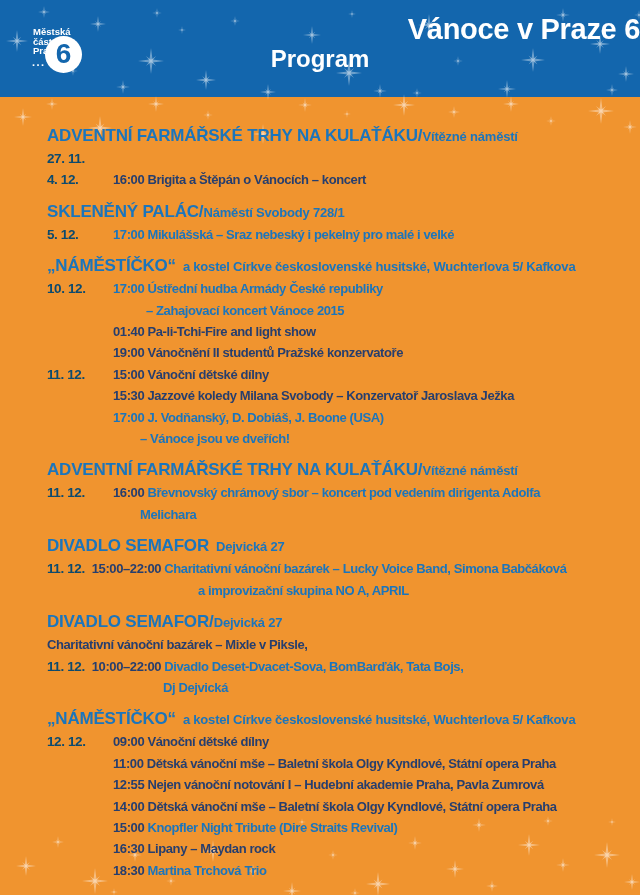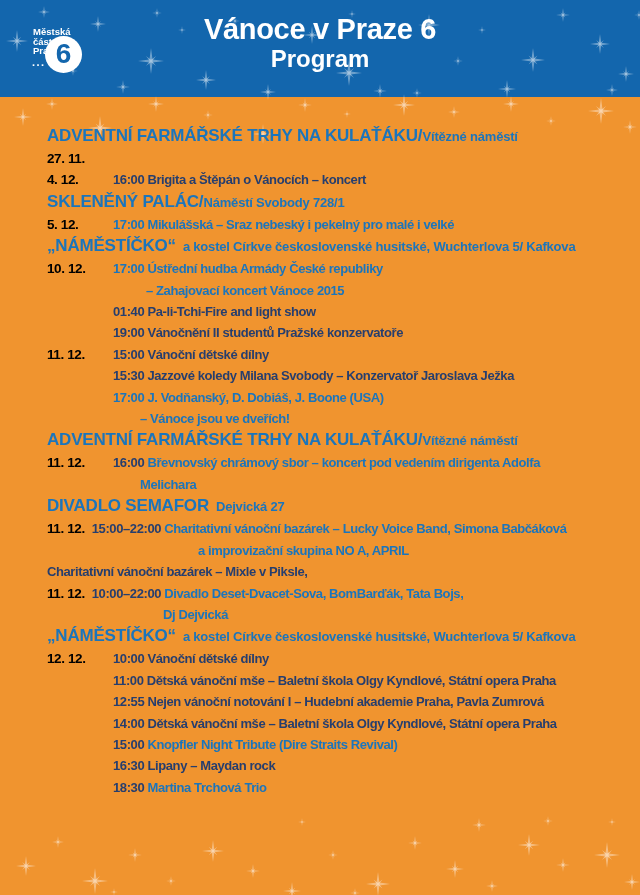--- a/index.html
+++ b/index.html
@@ -9,21 +9,21 @@
     font-family:"Liberation Sans", sans-serif;
   }
   
   .header{
     position:absolute;left:0;top:0;width:640px;height:97px;
     background:#1366AD;z-index:0;
   }
   .titles{
     position:absolute;left:0;right:0;top:13px;text-align:center;color:#fff;z-index:3;
   }
-  .titles h1{margin:0;font-size:29px;line-height:32px;font-weight:bold;letter-spacing:-0.3px;}
+  .titles h1{margin:0;font-size:29px;line-height:32px;font-weight:bold;letter-spacing:-0.3px;text-align:right;}
   .titles h2{margin:0;font-size:24px;line-height:28px;font-weight:bold;}
   .logo{position:absolute;left:30px;top:12px;width:62px;height:64px;z-index:3;}
   .logo-lines{position:absolute;left:3px;top:15px;color:#fff;font-size:9.5px;line-height:9.5px;font-weight:bold;}
   .logo-dots{position:absolute;left:2px;top:44px;color:#fff;font-size:11px;font-weight:bold;letter-spacing:1.5px;}
   .logo-circle{
     position:absolute;left:15px;top:24px;width:37px;height:37px;border-radius:50%;
     background:#fff;display:flex;align-items:center;justify-content:center;
   }
   .logo-circle span{color:#1366AD;font-weight:bold;font-size:28px;line-height:1;transform:translateY(-1px);}
   
@@ -32,29 +32,29 @@
   .star::before,.star::after{
     content:"";position:absolute;inset:0;background:rgba(255,255,255,0.38);
     clip-path:polygon(50% 0%,56% 44%,100% 50%,56% 56%,50% 100%,44% 56%,0% 50%,44% 44%);
   }
   .star::after{transform:rotate(45deg) scale(0.55);}
   
   .content{
     position:absolute;left:0;top:97px;width:640px;z-index:2;
     padding:28px 0 0 47px;box-sizing:border-box;
   }
-  .section{}
+  .section{margin-top:10px;}
   .section:first-child{margin-top:0;}
   .sec-heading{line-height:22px;white-space:pre;}
   .sec-title{font-size:17px;font-weight:bold;color:#1B75BC;letter-spacing:-0.2px;}
   .sec-slash{font-size:17px;font-weight:bold;color:#1B75BC;}
   .sec-sub{font-size:13px;font-weight:bold;color:#1B75BC;letter-spacing:-0.2px;}
   .sec-sub.gap{margin-left:7px;}
   .row{display:flex;line-height:21.4px;font-size:13px;font-weight:600;letter-spacing:-0.4px;}
-  .date{flex:0 0 66px;font-size:13.5px;font-weight:bold;color:#000000;white-space:pre;}
+  .date{flex:0 0 66px;font-size:13.5px;font-weight:bold;color:#0c4a6e;white-space:pre;}
   .date.tight{flex:0 0 auto;margin-right:7px;}
   .txt{white-space:pre;}
   .c-navy{color:#263E6E;}
   .c-blue{color:#1B75BC;}
 </style>
 </head>
 <body>
 
 <div class="poster">
 
@@ -216,37 +216,38 @@
           <div class="row">
             <span class="date tight">11. 12.</span>
             <span class="txt"><span class="seg c-navy">15:00–22:00 </span><span class="seg c-blue">Charitativní vánoční bazárek – Lucky Voice Band, Simona Babčáková</span></span>
           </div>
           <div class="row">
             <span class="date"></span>
             <span class="txt" style="padding-left: 85px;"><span class="seg c-blue">a improvizační skupina NO A, APRIL</span></span>
           </div>
         </div>
         <div class="section">
+          <div class="sec-heading"><span class="sec-title">DIVADLO SEMAFOR</span><span class="sec-slash">/</span><span class="sec-sub">Dejvická 27</span></div>
           <div class="row">
             <span class="txt"><span class="seg c-navy">Charitativní vánoční bazárek – Mixle v Piksle,</span></span>
           </div>
           <div class="row">
             <span class="date tight">11. 12.</span>
             <span class="txt"><span class="seg c-navy">10:00–22:00 </span><span class="seg c-blue">Divadlo Deset-Dvacet-Sova, BomBarďák, Tata Bojs,</span></span>
           </div>
           <div class="row">
             <span class="date"></span>
             <span class="txt" style="padding-left: 50px;"><span class="seg c-blue">Dj Dejvická</span></span>
           </div>
         </div>
         <div class="section">
           <div class="sec-heading"><span class="sec-title">„NÁMĚSTÍČKO“</span><span class="sec-sub gap">a kostel Církve československé husitské, Wuchterlova 5/ Kafkova</span></div>
           <div class="row">
             <span class="date">12. 12.</span>
-            <span class="txt"><span class="seg c-navy">10:00 Vánoční dětské dílny</span></span>
+            <span class="txt"><span class="seg c-navy">09:00 Vánoční dětské dílny</span></span>
           </div>
           <div class="row">
             <span class="date"></span>
             <span class="txt"><span class="seg c-navy">11:00 Dětská vánoční mše – Baletní škola Olgy Kyndlové, Státní opera Praha</span></span>
           </div>
           <div class="row">
             <span class="date"></span>
             <span class="txt"><span class="seg c-navy">12:55 Nejen vánoční notování I – Hudební akademie Praha, Pavla Zumrová</span></span>
           </div>
           <div class="row">

